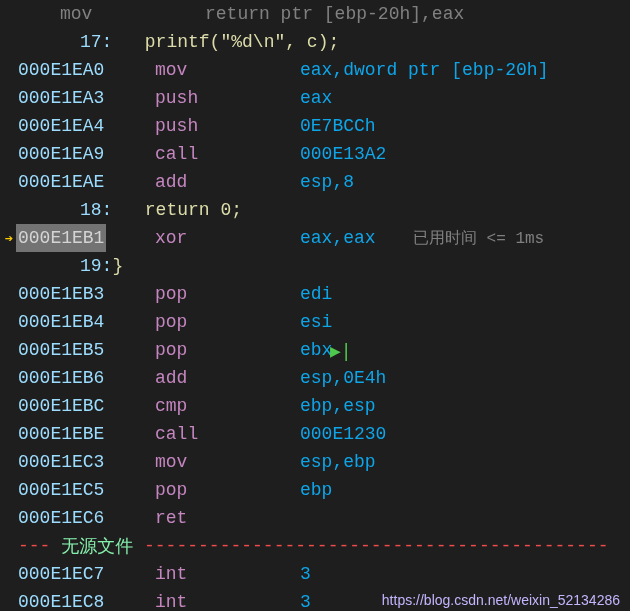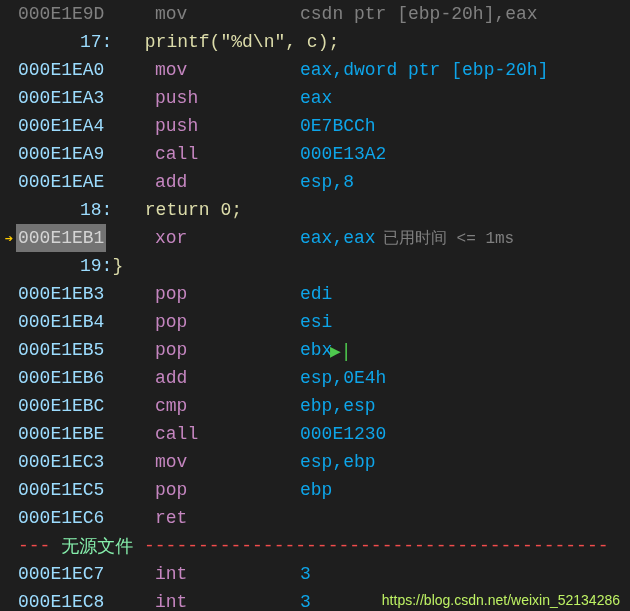--- a/index.html
+++ b/index.html
@@ -51,21 +51,21 @@
     .src-line {
       color: #dcdcaa;
       padding-left: 62px;
     }
     .lineno {
       color: #9cdcfe;
     }
     .annot {
       color: #808080;
       position: absolute;
-      left: 383px;
+      left: 413px;
       font-size: 16px;
     }
     .arrow {
       color: #ffcc00;
       font-size: 14px;
     }
     .play-icon {
       color: #4ec94e;
       position: absolute;
       left: 330px;
@@ -78,37 +78,37 @@
     .dashes {
       color: #f14c4c;
     }
     .nosrc-label {
       color: #86efac;
     }
     .watermark {
       position: absolute;
       right: 10px;
       bottom: 3px;
-      color: #bef264;
+      color: #c4b5fd;
       font-size: 14px;
       font-family: Arial, sans-serif;
     }
     .container {
       width: 630px;
       height: 611px;
       position: relative;
       overflow: hidden;
     }
   </style>
 </head>
 <body>
 
 <div class="container">
   <div id="rows-container">
-      <div class="row"><span class="gutter"></span><span class="addr addr-muted">000E1E9D</span><span class="mnem" style="color: rgb(128, 128, 128);">mov</span><span class="ops" style="color: rgb(128, 128, 128);">csdn ptr [ebp-20h],eax</span></div>
+      <div class="row"><span class="gutter"></span><span class="mnem" style="color: rgb(128, 128, 128);">mov</span><span class="ops" style="color: rgb(128, 128, 128);">return ptr [ebp-20h],eax</span></div>
       <div class="row"><span class="gutter"></span><span class="src-line"><span class="lineno">17:</span><span>   printf("%d\n", c);</span></span></div>
       <div class="row"><span class="gutter"></span><span class="addr">000E1EA0</span><span class="mnem">mov</span><span class="ops">eax,dword ptr [ebp-20h]</span></div>
       <div class="row"><span class="gutter"></span><span class="addr">000E1EA3</span><span class="mnem">push</span><span class="ops">eax</span></div>
       <div class="row"><span class="gutter"></span><span class="addr">000E1EA4</span><span class="mnem">push</span><span class="ops">0E7BCCh</span></div>
       <div class="row"><span class="gutter"></span><span class="addr">000E1EA9</span><span class="mnem">call</span><span class="ops">000E13A2</span></div>
       <div class="row"><span class="gutter"></span><span class="addr">000E1EAE</span><span class="mnem">add</span><span class="ops">esp,8</span></div>
       <div class="row"><span class="gutter"></span><span class="src-line"><span class="lineno">18:</span><span>   return 0;</span></span></div>
       <div class="row"><span class="gutter"><span class="arrow">➔</span></span><span class="addr"><span class="addr-active">000E1EB1</span></span><span class="mnem">xor</span><span class="ops">eax,eax</span><span class="annot">已用时间 &lt;= 1ms</span></div>
       <div class="row"><span class="gutter"></span><span class="src-line"><span class="lineno">19:</span><span>}</span></span></div>
       <div class="row"><span class="gutter"></span><span class="addr">000E1EB3</span><span class="mnem">pop</span><span class="ops">edi</span></div>

